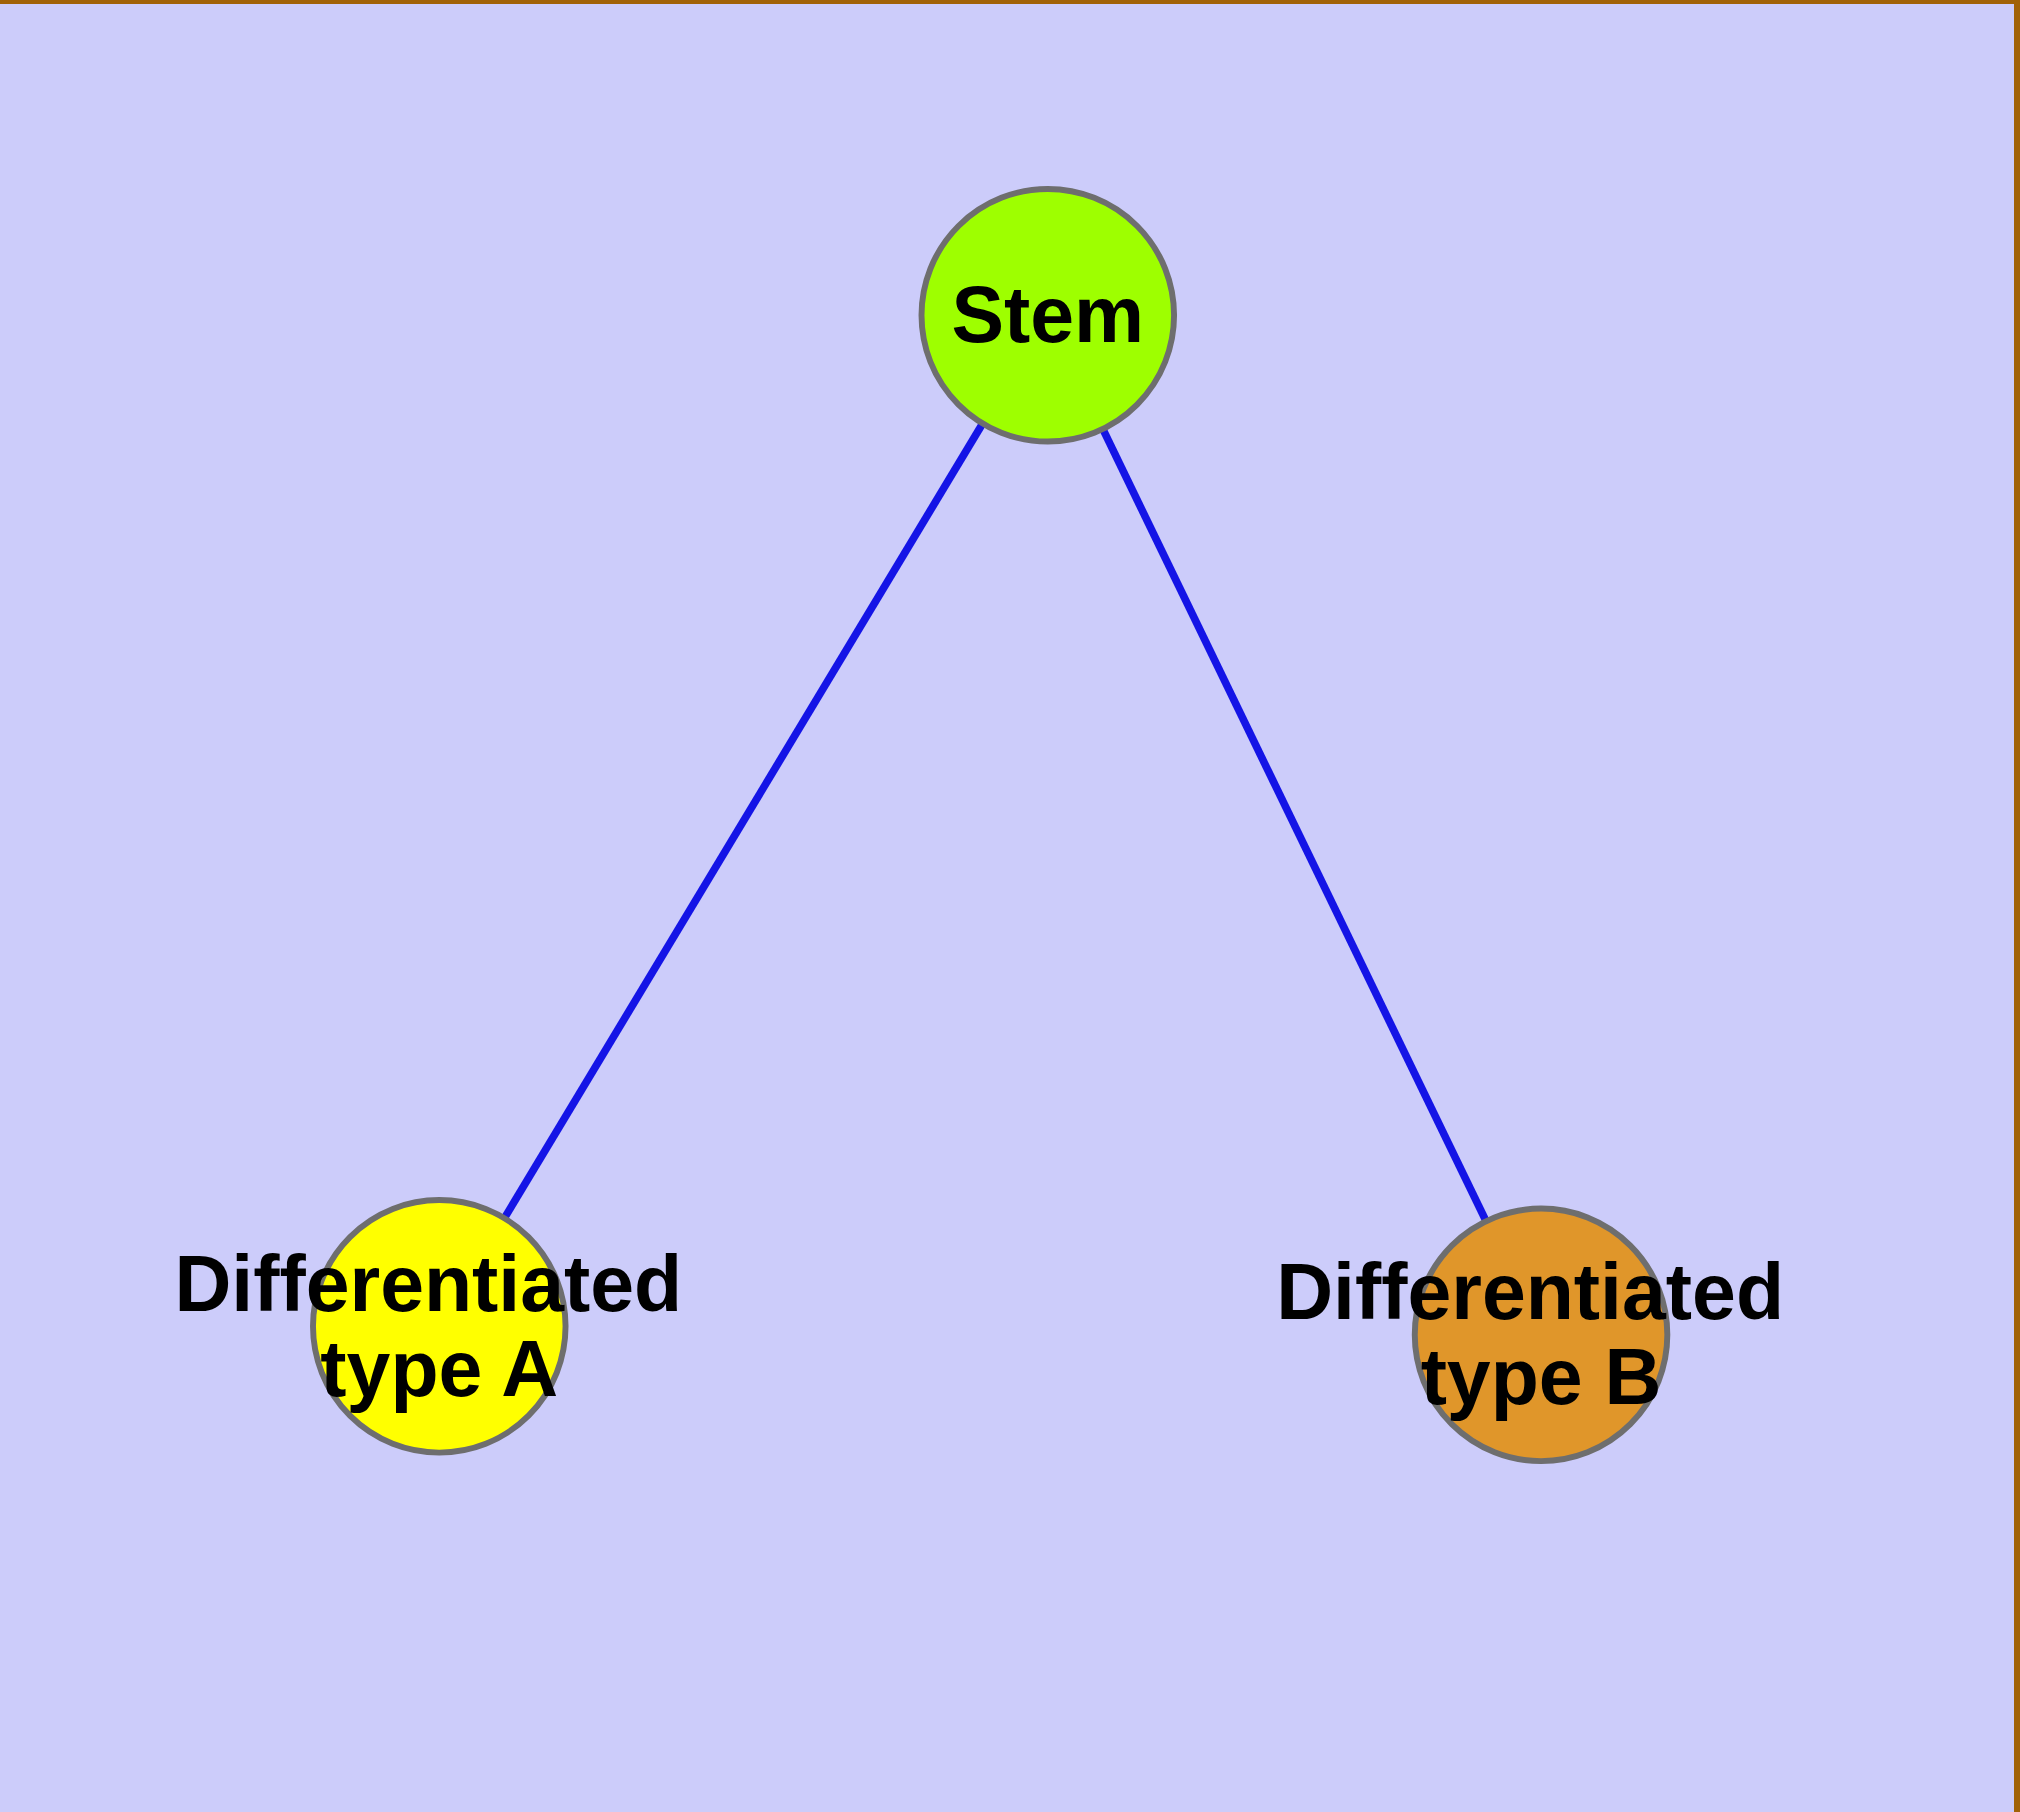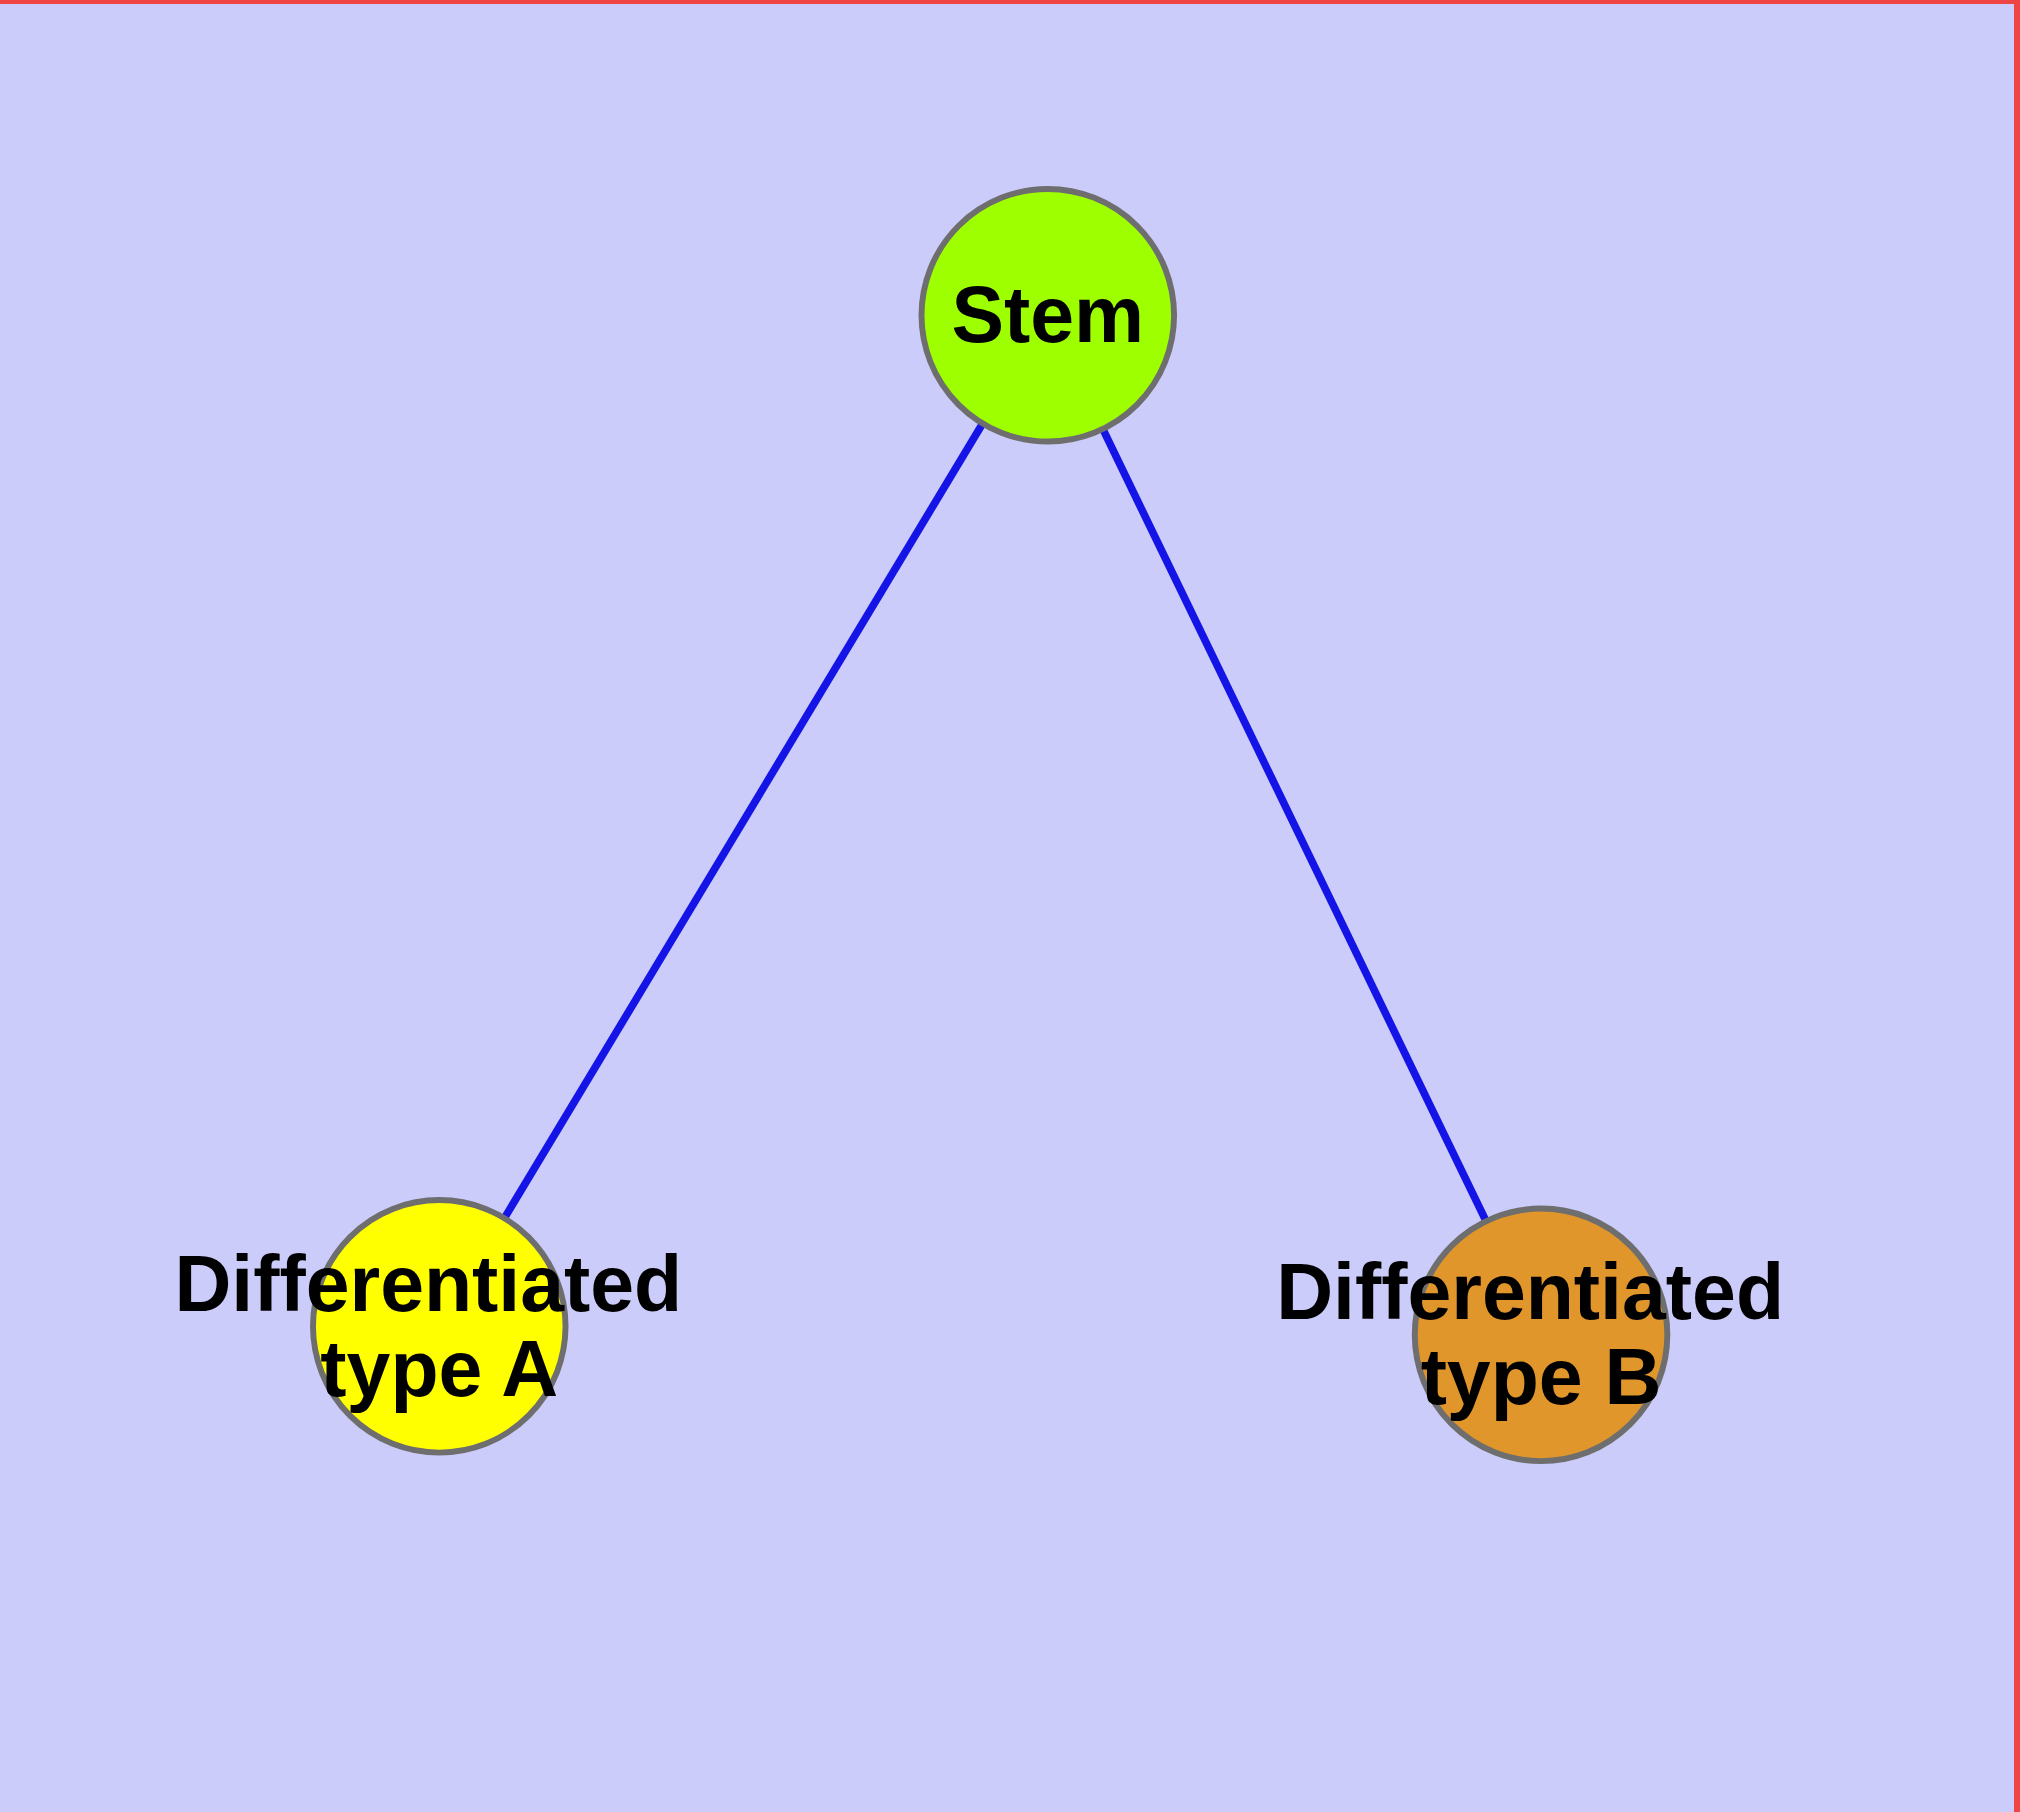--- a/index.html
+++ b/index.html
@@ -4,21 +4,21 @@
 <style>
   html, body {
     margin: 0;
     padding: 0;
     background: #ffffff;
   }
   #stage {
     position: relative;
     width: 2021px;
     height: 1812px;
-    background: #ef4444;
+    background: #a16207;
     overflow: hidden;
   }
   #canvas-bg {
     position: absolute;
     left: 0;
     top: 4.2px;
     width: 2014px;
     height: 1808px;
     background: #ccccfa;
   }

